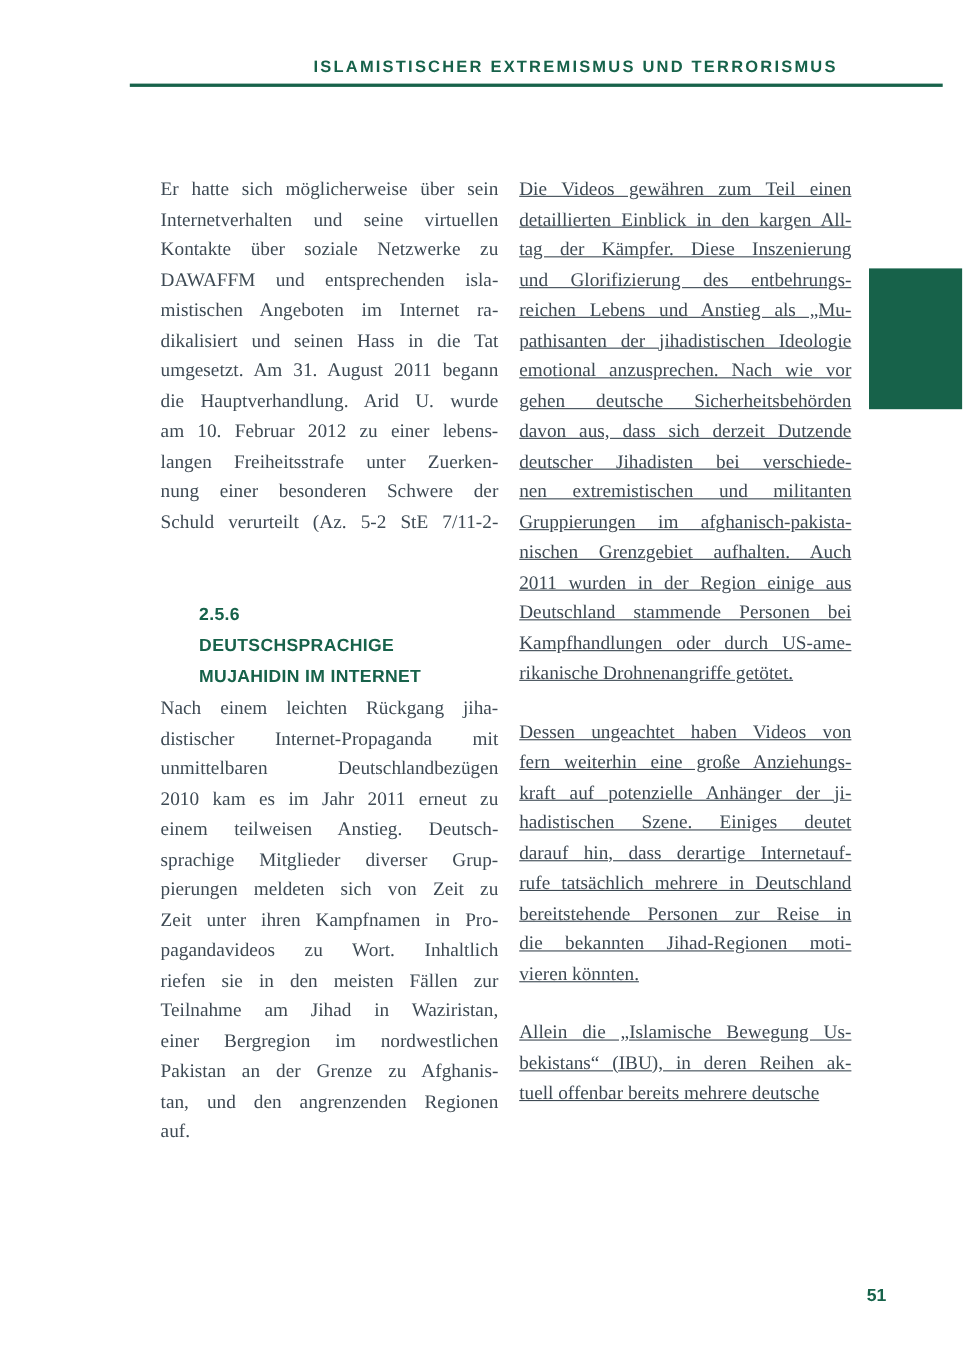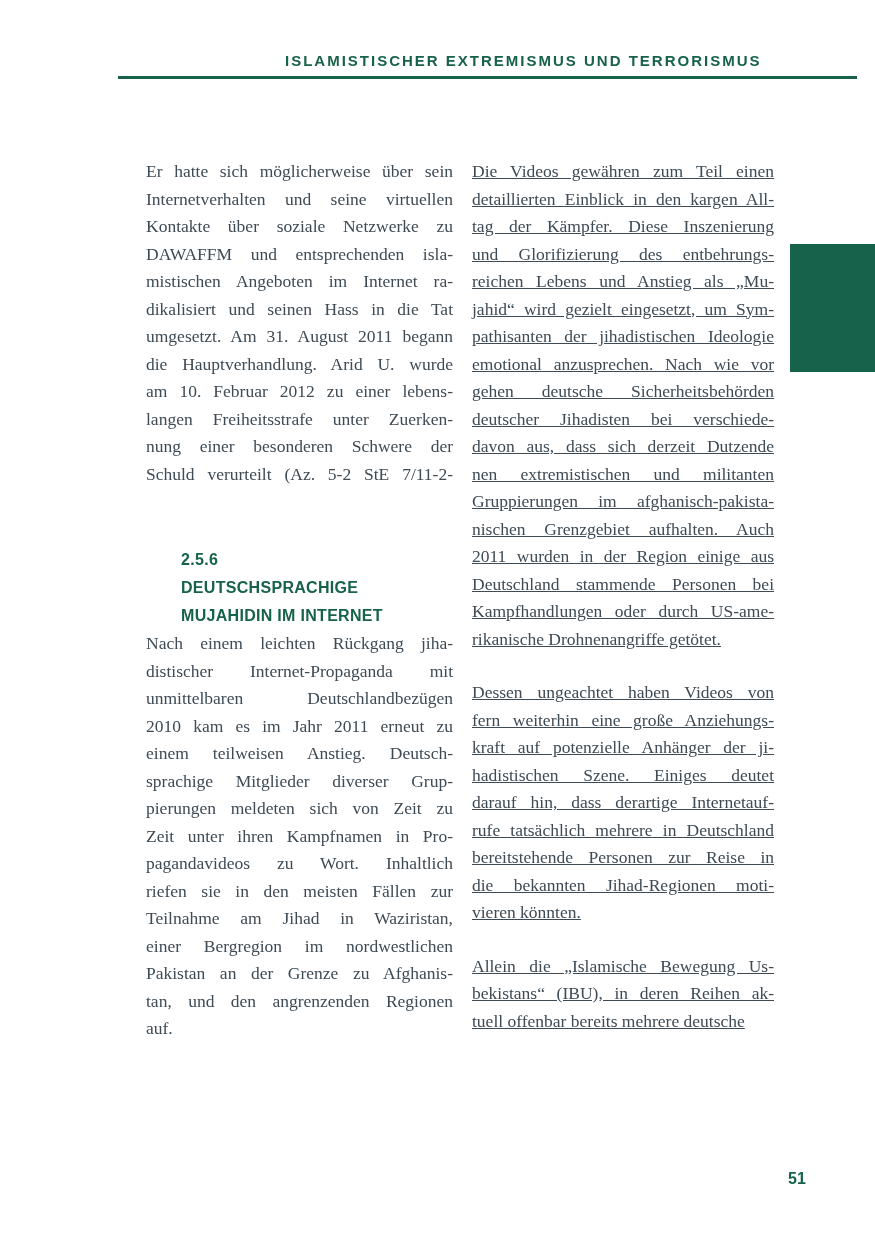--- a/index.html
+++ b/index.html
@@ -141,26 +141,25 @@
       </div>
   </div>
 
   <div class="column column-right">
     <div class="body-para">
         <div class="tline">Die Videos gewähren zum Teil einen</div>
         <div class="tline">detaillierten Einblick in den kargen All-</div>
         <div class="tline">tag der Kämpfer. Diese Inszenierung</div>
         <div class="tline">und Glorifizierung des entbehrungs-</div>
         <div class="tline">reichen Lebens und Anstieg als „Mu-</div>
-        <div class="tline">jahid“ wird gezielt eingesetzt, um Sym-</div>
         <div class="tline">pathisanten der jihadistischen Ideologie</div>
         <div class="tline">emotional anzusprechen. Nach wie vor</div>
         <div class="tline">gehen deutsche Sicherheitsbehörden</div>
+        <div class="tline">davon aus, dass sich derzeit Dutzende</div>
         <div class="tline">deutscher Jihadisten bei verschiede-</div>
-        <div class="tline">davon aus, dass sich derzeit Dutzende</div>
         <div class="tline">nen extremistischen und militanten</div>
         <div class="tline">Gruppierungen im afghanisch-pakista-</div>
         <div class="tline">nischen Grenzgebiet aufhalten. Auch</div>
         <div class="tline">2011 wurden in der Region einige aus</div>
         <div class="tline">Deutschland stammende Personen bei</div>
         <div class="tline">Kampfhandlungen oder durch US-ame-</div>
         <div class="tline tline-last">rikanische Drohnenangriffe getötet.</div>
       </div>
     <div class="body-para">
         <div class="tline">Dessen ungeachtet haben Videos von</div>

